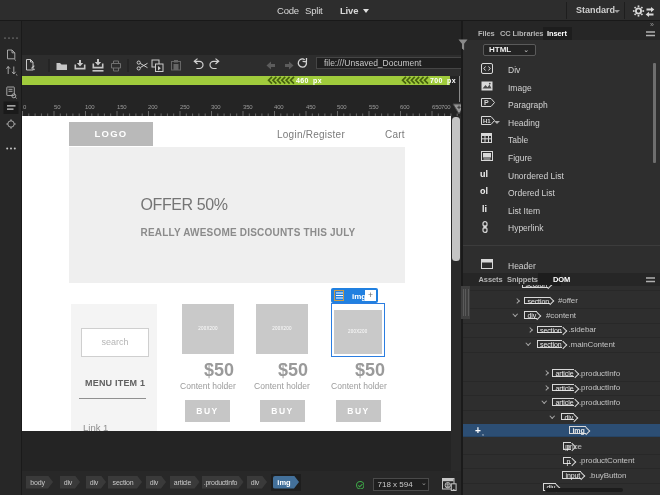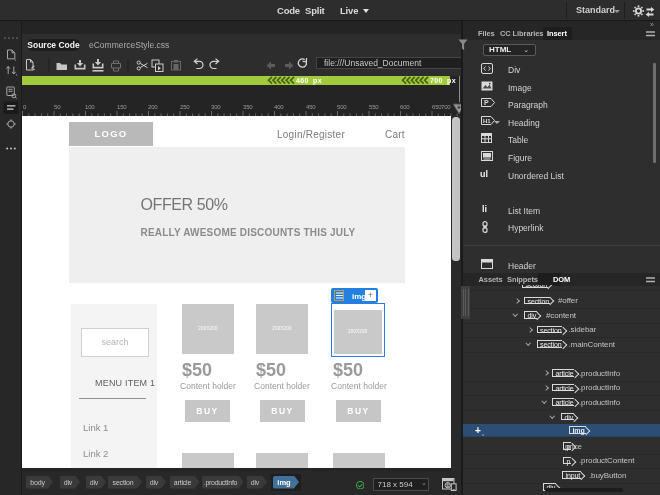--- a/index.html
+++ b/index.html
@@ -1,20 +1,20 @@
 <!DOCTYPE html>
 <html><head><meta charset="utf-8"><style>
 *{margin:0;padding:0;box-sizing:border-box}
 html,body{width:660px;height:495px;overflow:hidden;background:#242424;font-family:"Liberation Sans",sans-serif;}
 .abs{position:absolute}
 #gbar>svg,#lstrip>svg,#toolbar>svg,#ruler>svg{display:block}
 #stage{position:relative;width:660px;height:495px;overflow:hidden}
 
 #appbar{left:0;top:0;width:660px;height:21px;background:#2d2d2d;border-bottom:1px solid #191919}
-#appbar .m{position:absolute;top:5px;font-size:9.5px;font-weight:bold;color:#d8d8d8;letter-spacing:-0.2px}
+#appbar .m{position:absolute;top:5px;font-size:9.5px;font-weight:normal;color:#d8d8d8;letter-spacing:-0.2px}
 #live{color:#3f9bf2}
 .dtri{position:absolute;width:0;height:0;border-left:4px solid transparent;border-right:4px solid transparent;border-top:5px solid #e0e0e0}
 #std{position:absolute;left:576px;top:5px;font-size:9px;font-weight:bold;color:#cfcfcf;letter-spacing:0px}
 .vsep{position:absolute;top:2px;width:1px;height:17px;background:#1e1e1e}
 
 #lstrip{left:0;top:21px;width:22px;height:474px;background:#272727;border-right:1px solid #1a1a1a}
 
 #tabbar{left:22px;top:21px;width:439px;height:13px;background:#1d1d1d}
 #tab1{position:absolute;left:0;top:0;width:77px;height:13px;background:#2d2d2d;color:#e4e4e4;font-size:8.5px;font-weight:bold;line-height:13px;letter-spacing:-0.1px}
 
@@ -23,34 +23,34 @@
 
 #toolbar{left:22px;top:55px;width:439px;height:21px;background:#2d2d2d}
 #addr{position:absolute;left:294px;top:2px;width:163px;height:12px;background:#1f1f1f;border:1px solid #454545;color:#c9c9c9;font-size:8.5px;line-height:10px;padding-left:7px}
 
 #gbar{left:22px;top:76px;width:428px;height:8.5px;background:#a0cb3c}
 .glab{position:absolute;top:0.5px;font-size:7px;font-weight:bold;color:#fff;letter-spacing:.3px}
 
 #ruler{left:22px;top:84.5px;width:439px;height:31.5px;background:#242424}
 .rnum{position:absolute;top:19px;font-size:6px;color:#9a9a9a;letter-spacing:-0.2px}
 
-#canvas{left:22px;top:116px;width:439px;height:352px;background:#fff;overflow:hidden}
+#canvas{left:22px;top:116px;width:439px;height:315px;background:#fff;overflow:hidden}
 
 #logo{position:absolute;left:47px;top:6px;width:84px;height:23.5px;background:#b9b9b9;color:#fff;font-size:9.5px;font-weight:bold;letter-spacing:1.2px;text-align:center;line-height:23.5px}
 #hnav{position:absolute;top:12.5px;font-size:10px;color:#7b7b7b;letter-spacing:.25px}
 #banner{position:absolute;left:47px;top:31px;width:336px;height:136px;background:#efefef}
 #offer{position:absolute;left:118.5px;top:79.5px;font-size:16px;font-weight:normal;color:#757575;letter-spacing:-0.4px}
 #offer2{position:absolute;left:118.5px;top:110.5px;font-size:10px;font-weight:bold;color:#8b8b8b;letter-spacing:.2px}
 #sidebar{position:absolute;left:49px;top:188px;width:85.5px;height:167px;background:#f4f4f4}
 #search{position:absolute;left:10px;top:24px;width:68px;height:29px;background:#fff;border:1px solid #cfcfcf;color:#b5b5b5;font-size:9px;text-align:center;line-height:27px}
 .snav{position:absolute;font-size:9.5px;color:#8d8d8d}
-#menu1{position:absolute;left:24px;top:74px;font-size:9px;font-weight:normal;color:#606060;letter-spacing:.2px}
+#menu1{position:absolute;left:14px;top:74px;font-size:9px;font-weight:bold;color:#606060;letter-spacing:.2px}
 #mline{position:absolute;left:8px;top:93.5px;width:67px;height:1px;background:#909090}
 .pimg{position:absolute;width:52px;height:50px;background:#c9c9c9;color:#fdfdfd;font-size:4.5px;text-align:center;line-height:50px;letter-spacing:.2px}
-.price{position:absolute;top:243.5px;width:52px;text-align:left;font-size:18px;font-weight:bold;color:#9a9a9a}
+.price{position:absolute;top:243.5px;width:52px;text-align:right;font-size:18px;font-weight:bold;color:#9a9a9a}
 .chold{position:absolute;top:265px;width:60px;text-align:center;font-size:8.5px;color:#9a9a9a;white-space:nowrap}
 .buy{position:absolute;top:283.5px;width:45px;height:22.5px;background:#c6c6c6;color:#fff;font-size:8.5px;font-weight:bold;letter-spacing:1.5px;text-align:center;line-height:22.5px}
 
 #seltb{position:absolute;left:309px;top:172px;width:47px;height:15px;background:#2180e0;border-radius:2px}
 #selimg{position:absolute;left:309px;top:187px;width:53.5px;height:54px;border:1.5px solid #2b7de0;background:#fff}
 
 #scrollstrip{left:451px;top:116px;width:10px;height:354.5px;background:#2a2a2a}
 #thumb{position:absolute;left:1px;top:1px;width:7.5px;height:144px;background:#c4c4c4;border-radius:3.5px}
 
 
@@ -139,24 +139,20 @@
       <g fill="#c9c9c9" stroke="none">
             <circle cx="7.2" cy="127.5" r="1"></circle>
             <circle cx="11" cy="127.5" r="1"></circle>
             <circle cx="14.8" cy="127.5" r="1"></circle>
           </g>
     </g>
   </svg>
 </div>
 
 
-<div class="abs" id="srcrow">
-  <div id="pill">Source Code</div>
-  <span style="position:absolute;left:67px;top:6px;font-size:8.5px;color:#ababab">eCommerceStyle.css</span>
-</div>
 
 <div class="abs" id="toolbar">
   <svg width="439" height="21" viewBox="0 0 439 21">
     <g stroke="#c6c6c6" fill="none" stroke-width="1">
       <path d="M4.5 4.5 h4 l2.5 2.5 v8 h-6.5 z"></path>
           <path d="M8.5 4.5 v2.5 h2.5"></path>
           <path d="M9.5 13.5 l2.8 -2.8 M11.5 15 l1 -1" stroke-width="1.1"></path>
       <line x1="27" y1="4" x2="27" y2="17" stroke="#1e1e1e"></line>
       <path d="M34.5 8 h3.5 l1.5 1.5 h5.5 v5.5 h-10.5 z" fill="#c6c6c6" stroke="none"></path>
       <g fill="#c6c6c6" stroke="none">
@@ -382,20 +378,24 @@
             <rect x="0.5" y="0.5" width="11" height="9" fill="none" stroke="#d9d9d9"></rect>
             <rect x="2" y="2" width="8" height="4.5" fill="#d9d9d9"></rect>
             <path d="M2.5 8 h7" stroke="#d9d9d9"></path>
           </svg></span>
         <span class="lbl">Figure</span>
       </div>
   <div class="irow" style="top:145.6px">
         <span class="ic" style="top:2px;left:17px;color:#eee;font-weight:bold;font-size:9px">ul</span>
         <span class="lbl">Unordered List</span>
       </div>
+  <div class="irow" style="top:163.2px">
+        <span class="ic" style="top:2px;left:17px;color:#eee;font-weight:bold;font-size:9px">ol</span>
+        <span class="lbl">Ordered List</span>
+      </div>
   <div class="irow" style="top:180.8px">
         <span class="ic" style="top:2px;left:19px;color:#eee;font-weight:bold;font-size:9px">li</span>
         <span class="lbl">List Item</span>
       </div>
   <div class="irow" style="top:198.4px">
         <span class="ic"><svg width="8" height="12" viewBox="0 0 8 12">
             <g fill="none" stroke="#d9d9d9" stroke-width="1.2">
               <rect x="2" y="0.6" width="4" height="5" rx="2"></rect>
               <rect x="2" y="6.4" width="4" height="5" rx="2"></rect>
               <line x1="4" y1="4" x2="4" y2="8"></line>

